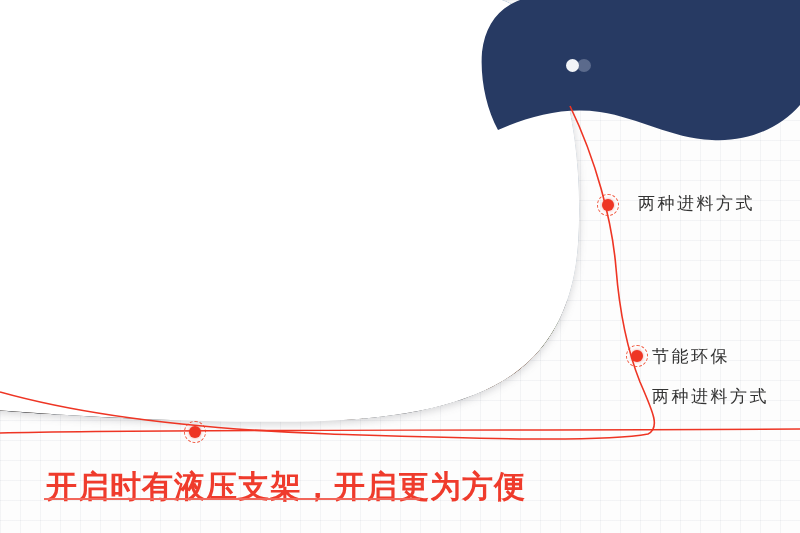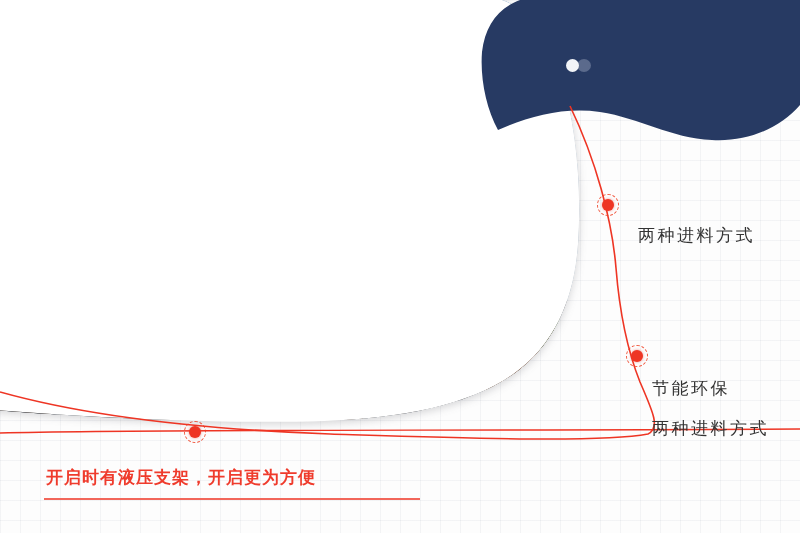--- a/index.html
+++ b/index.html
@@ -191,30 +191,29 @@
     background:#ee3524;box-shadow:0 0 3px rgba(238,53,36,.55);
   }
   #dot-feed{left:597px;top:194px;}
   #dot-energy{left:626px;top:345px;}
   #dot-bottom{left:184px;top:421px;}
 
   
   .feat{
     position:absolute;z-index:8;color:#333333;font-size:17px;letter-spacing:2.5px;
     white-space:nowrap;
-    margin-top:32px;
   }
   #feat-1{left:638px;top:192px;}
   #feat-2{left:652px;top:345px;}
   #feat-3{left:652px;top:385px;}
 
   
   .caption{
     position:absolute;z-index:9;left:46px;top:466px;
-    color:#ef3b2c;font-size:17px;font-weight:bold;letter-spacing:1px;
+    color:#ef3b2c;font-size:31px;font-weight:bold;letter-spacing:1px;
     white-space:nowrap;
   }
   .caption-underline{
     position:absolute;z-index:9;left:44px;top:498px;width:376px;height:2px;
     background:#f2665a;
   }
 </style>
 </head>
 <body>
 

